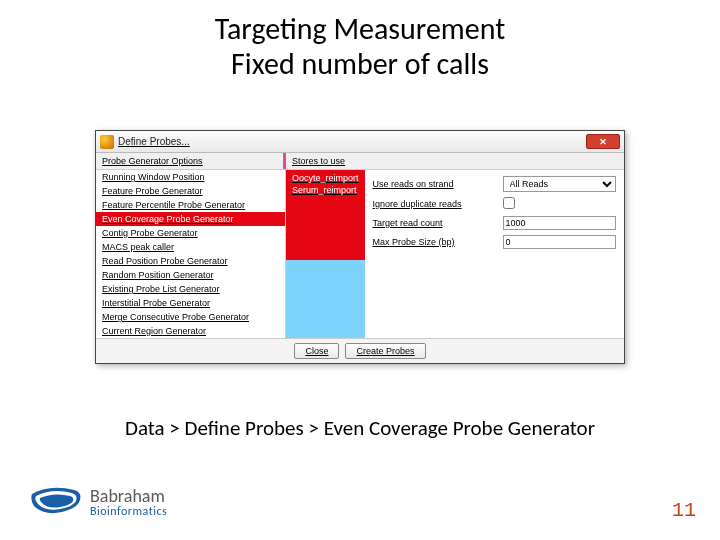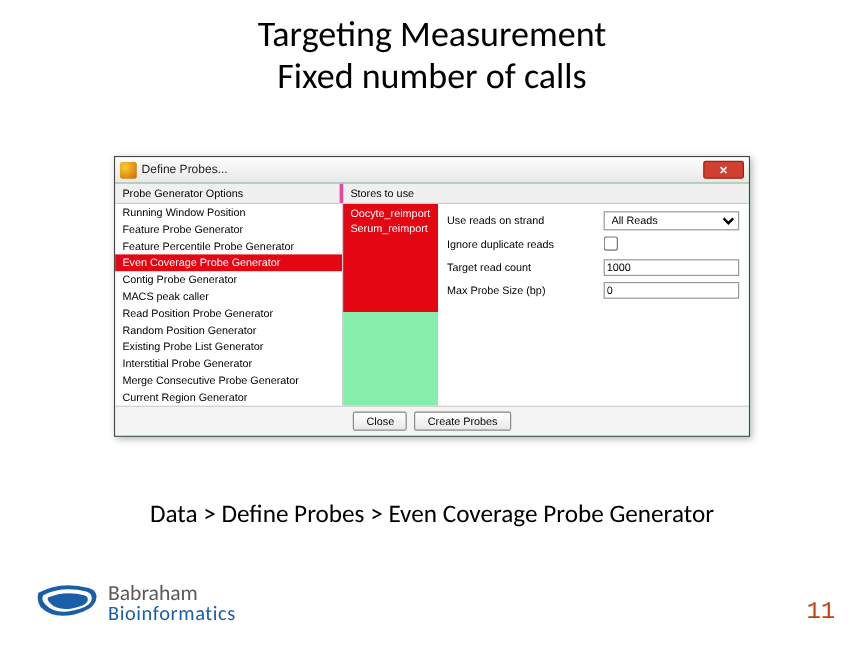--- a/index.html
+++ b/index.html
@@ -18,24 +18,25 @@
     font-weight: 400;
     color: #000;
     margin-top: 12px;
     line-height: 1.15;
   }
   .dialog {
     position: absolute;
     left: 95px;
     top: 130px;
     width: 530px;
-    background: #86efac;
+    background: #7dd3fc;
     border: 1px solid #444;
     box-shadow: 2px 2px 6px rgba(0,0,0,0.3);
     font-size: 9px;
+    text-decoration: underline;
   }
   .titlebar {
     height: 22px;
     background: linear-gradient(#fdfdfd, #e8e8e8);
     border-bottom: 1px solid #bbb;
     display: flex;
     align-items: center;
     padding: 0 4px;
     position: relative;
   }
@@ -151,21 +152,21 @@
     left: 30px; bottom: 18px;
     display: flex; align-items: center;
   }
   .logo svg { display: block; }
   .logo-text {
     margin-left: 6px;
     font-family: Calibri, sans-serif;
     line-height: 1;
   }
   .logo-text .l1 { font-size: 18px; color: #5a5a5a; font-weight: 400; }
-  .logo-text .l2 { font-size: 17px; color: #1a5ea8; letter-spacing: 0.5px; }
+  .logo-text .l2 { font-size: 12px; color: #1a5ea8; letter-spacing: 0.5px; }
   .page-num {
     position: absolute;
     right: 24px; bottom: 18px;
     font-size: 20px;
     color: #c2410c;
     font-family: Liberation Mono, monospace;
   }
 </style>
 </head>
 <body>

